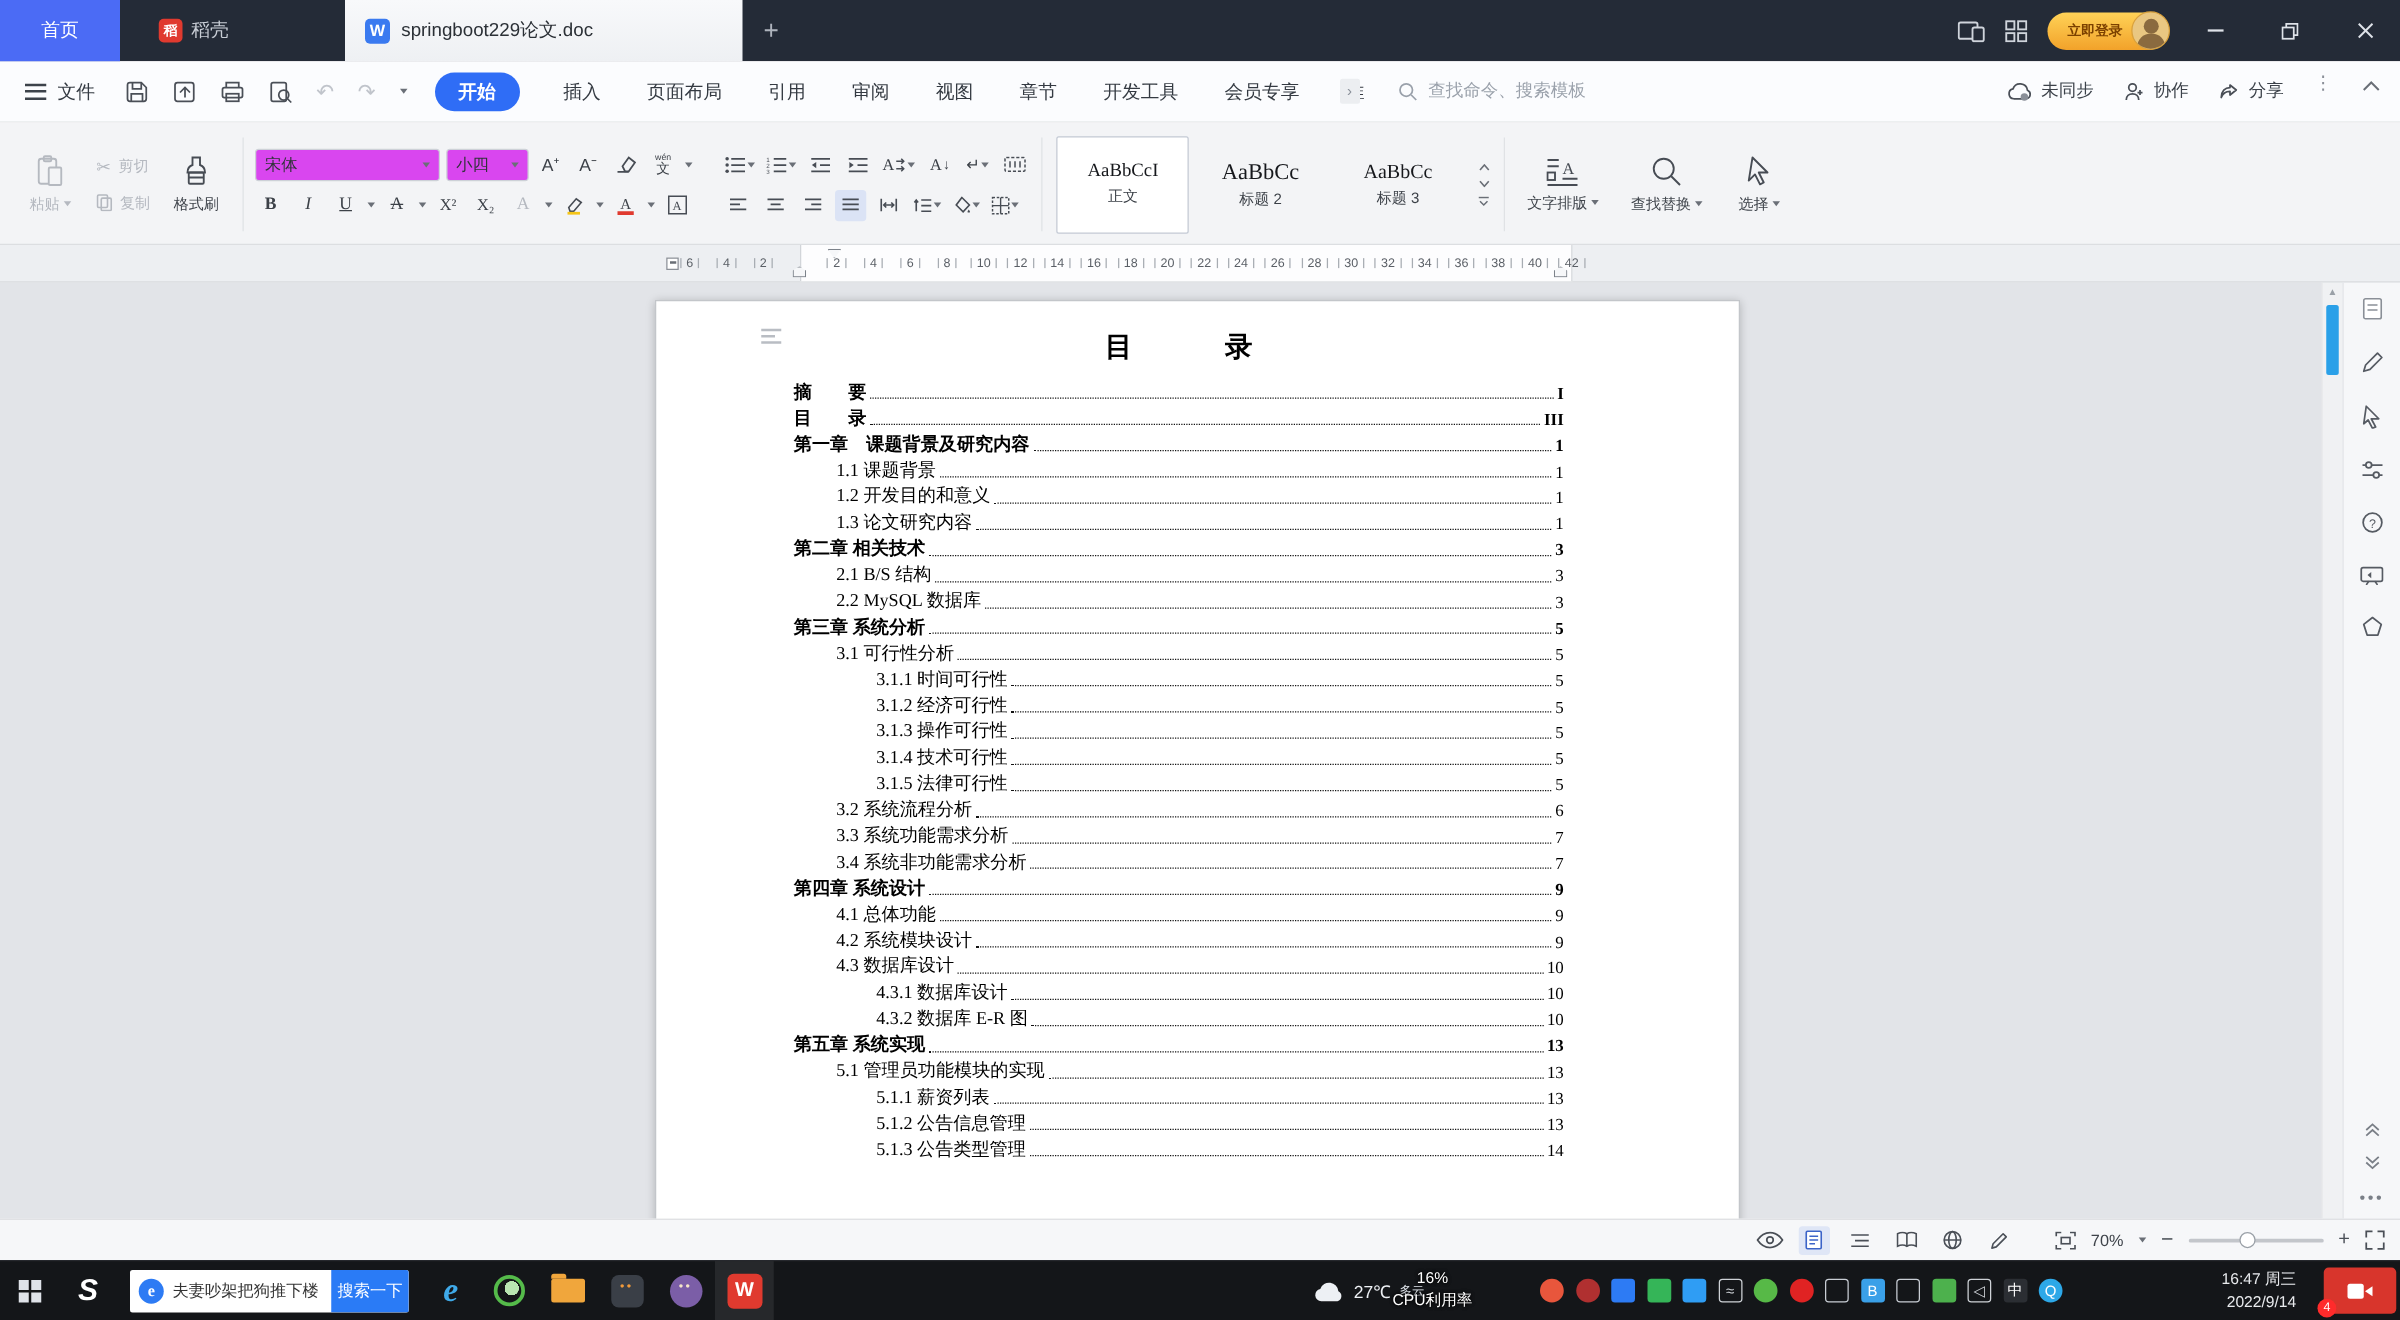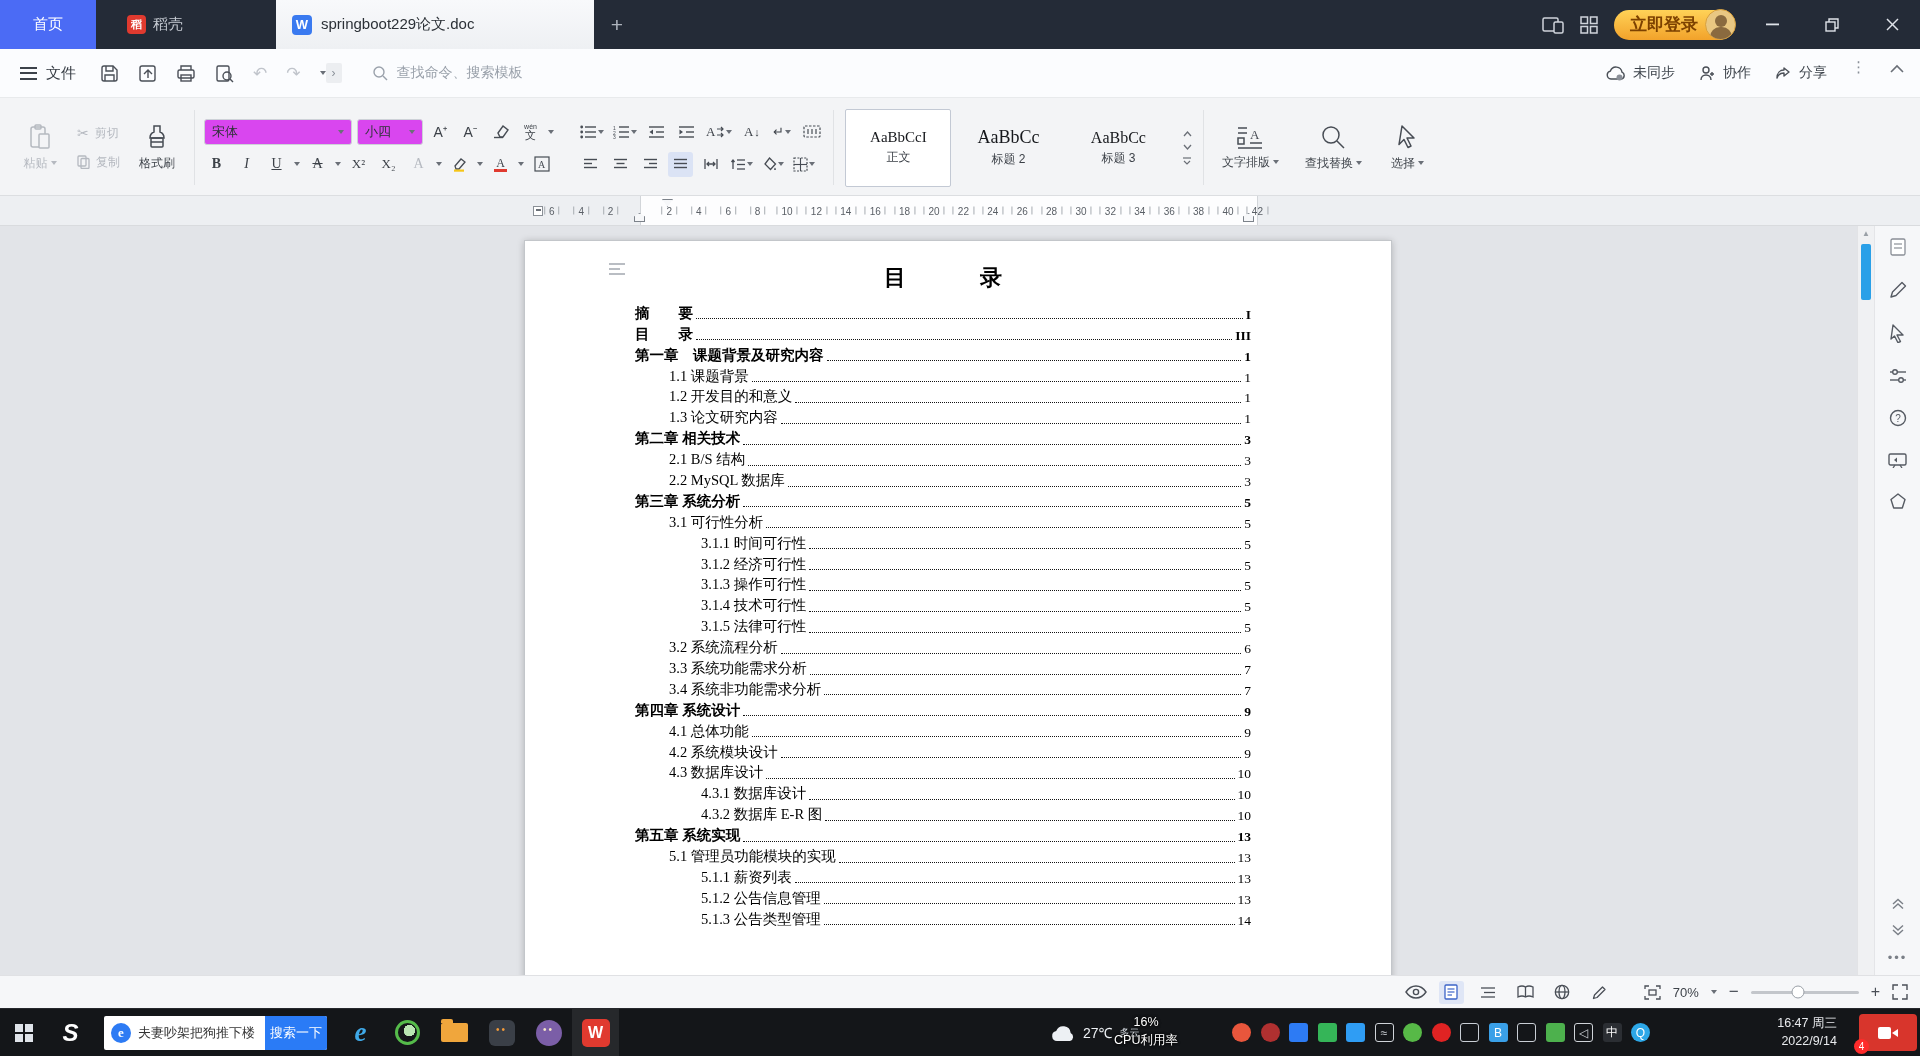--- a/index.html
+++ b/index.html
@@ -11,21 +11,21 @@
   
   #tabbar{height:49px;background:#242b37;display:flex;align-items:stretch;color:#c8cdd5;font-size:15px;}
   .tab-home{width:96px;background:#4b6bf5;color:#fff;display:flex;align-items:center;justify-content:center;}
   .tab-rice{width:118px;display:flex;align-items:center;justify-content:center;gap:7px;}
   .rice-ic{width:19px;height:19px;border-radius:4px;background:#e03a2f;color:#fff;font-size:11px;display:flex;align-items:center;justify-content:center;font-weight:700;}
   .tab-doc{width:318px;margin-left:62px;background:linear-gradient(#f8f9fb,#eef0f3);color:#2b3036;display:flex;align-items:center;gap:9px;padding:0 16px;}
   .wps-w{width:20px;height:20px;border-radius:4px;background:#3a7af0;color:#fff;font-weight:700;font-size:13px;display:flex;align-items:center;justify-content:center;}
   .tab-plus{width:46px;display:flex;align-items:center;justify-content:center;color:#aeb4bd;font-size:21px;}
   .tb-right{margin-left:auto;display:flex;align-items:center;gap:16px;padding-right:6px;}
   .tb-ic{color:#cfd4db;}
-  .login-pill{height:30px;padding:0 36px 0 16px;background:linear-gradient(#ffd257,#f2a22a);border-radius:16px;color:#7c4100;font-size:17px;font-weight:700;display:flex;align-items:center;position:relative;}
+  .login-pill{height:30px;padding:0 36px 0 16px;background:linear-gradient(#ffd257,#f2a22a);border-radius:16px;color:#7c4100;font-size:11px;font-weight:700;display:flex;align-items:center;position:relative;}
   .avatar{position:absolute;right:-2px;top:-1px;width:31px;height:31px;border-radius:50%;background:#e9c782;border:1px solid #d9a13c;overflow:hidden;}
   .avatar::before{content:"";position:absolute;left:9px;top:5px;width:12px;height:12px;border-radius:50%;background:#8a6a3f;}
   .avatar::after{content:"";position:absolute;left:4px;top:17px;width:22px;height:14px;border-radius:10px 10px 0 0;background:#8a6a3f;}
   .winbtn{width:44px;display:flex;align-items:center;justify-content:center;color:#dfe3e9;}
 
   
   #menubar{height:49px;background:#fbfcfe;display:flex;align-items:center;font-size:15px;color:#343a42;border-bottom:1px solid #e8eaec;}
   .file-btn{display:flex;gap:9px;margin:0 24px 0 20px;align-items:center;cursor:default;}
   .hamb{width:17px;height:13px;border-top:2px solid #3c424a;border-bottom:2px solid #3c424a;position:relative;}
   .hamb::before{content:"";position:absolute;left:0;right:0;top:3.5px;height:2px;background:#3c424a;}
@@ -243,20 +243,33 @@
               <rect x="2" y="2" width="12" height="15" rx="1.5"></rect>
               <circle cx="12" cy="12" r="4"></circle>
               <line x1="15" y1="15" x2="18" y2="18"></line>
             </g>
           </svg>
         </span>
       <span class="dim" style="font-size:17px;">↶</span>
       <span class="dim" style="font-size:17px;">↷</span>
       <span class="caret"></span>
     </div>
+    <div class="menu-items">
+
+    <div class="mi active">开始</div>
+        <div class="mi">插入</div>
+        <div class="mi">页面布局</div>
+        <div class="mi">引用</div>
+        <div class="mi">审阅</div>
+        <div class="mi">视图</div>
+        <div class="mi">章节</div>
+        <div class="mi">开发工具</div>
+        <div class="mi">会员专享</div>
+        <div class="mi">推</div>
+      </div>
     <div class="mi-more">›</div>
     <div class="mb-search">
       <svg width="16" height="16" viewBox="0 0 16 16">
           <g fill="none" stroke="#9aa1ab" stroke-width="1.4">
             <circle cx="7" cy="7" r="5"></circle>
             <line x1="11" y1="11" x2="15" y2="15"></line>
           </g>
         </svg>
       <span>查找命令、搜索模板</span>
     </div>

